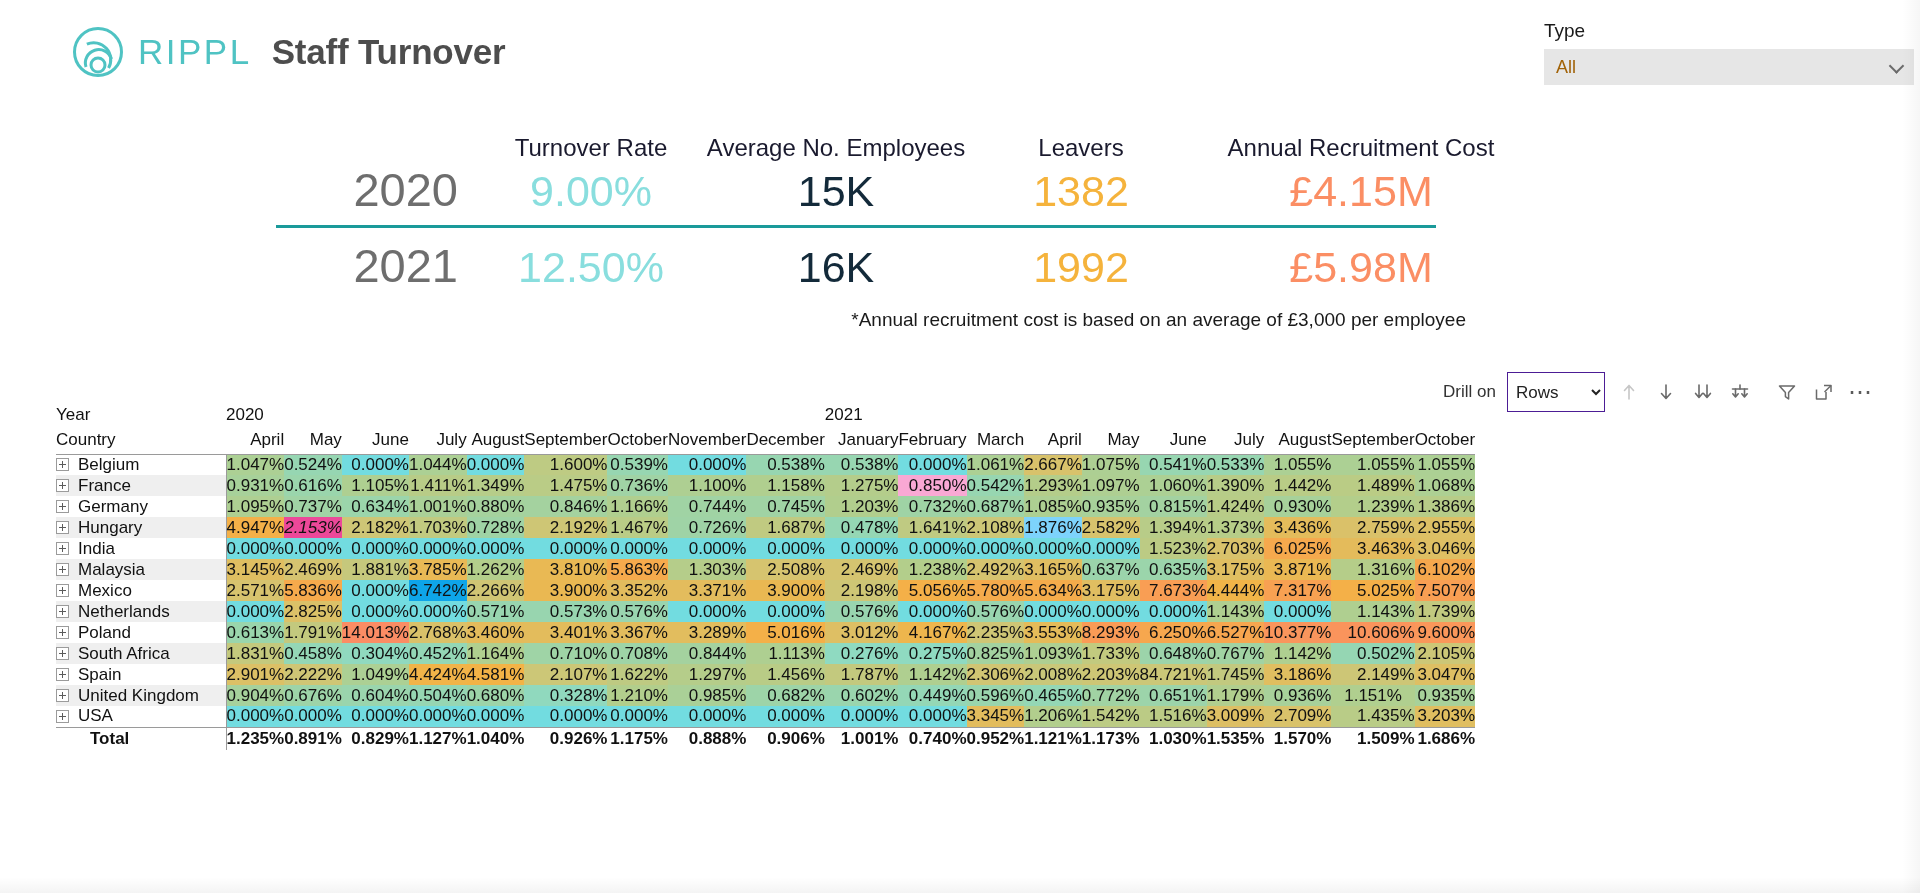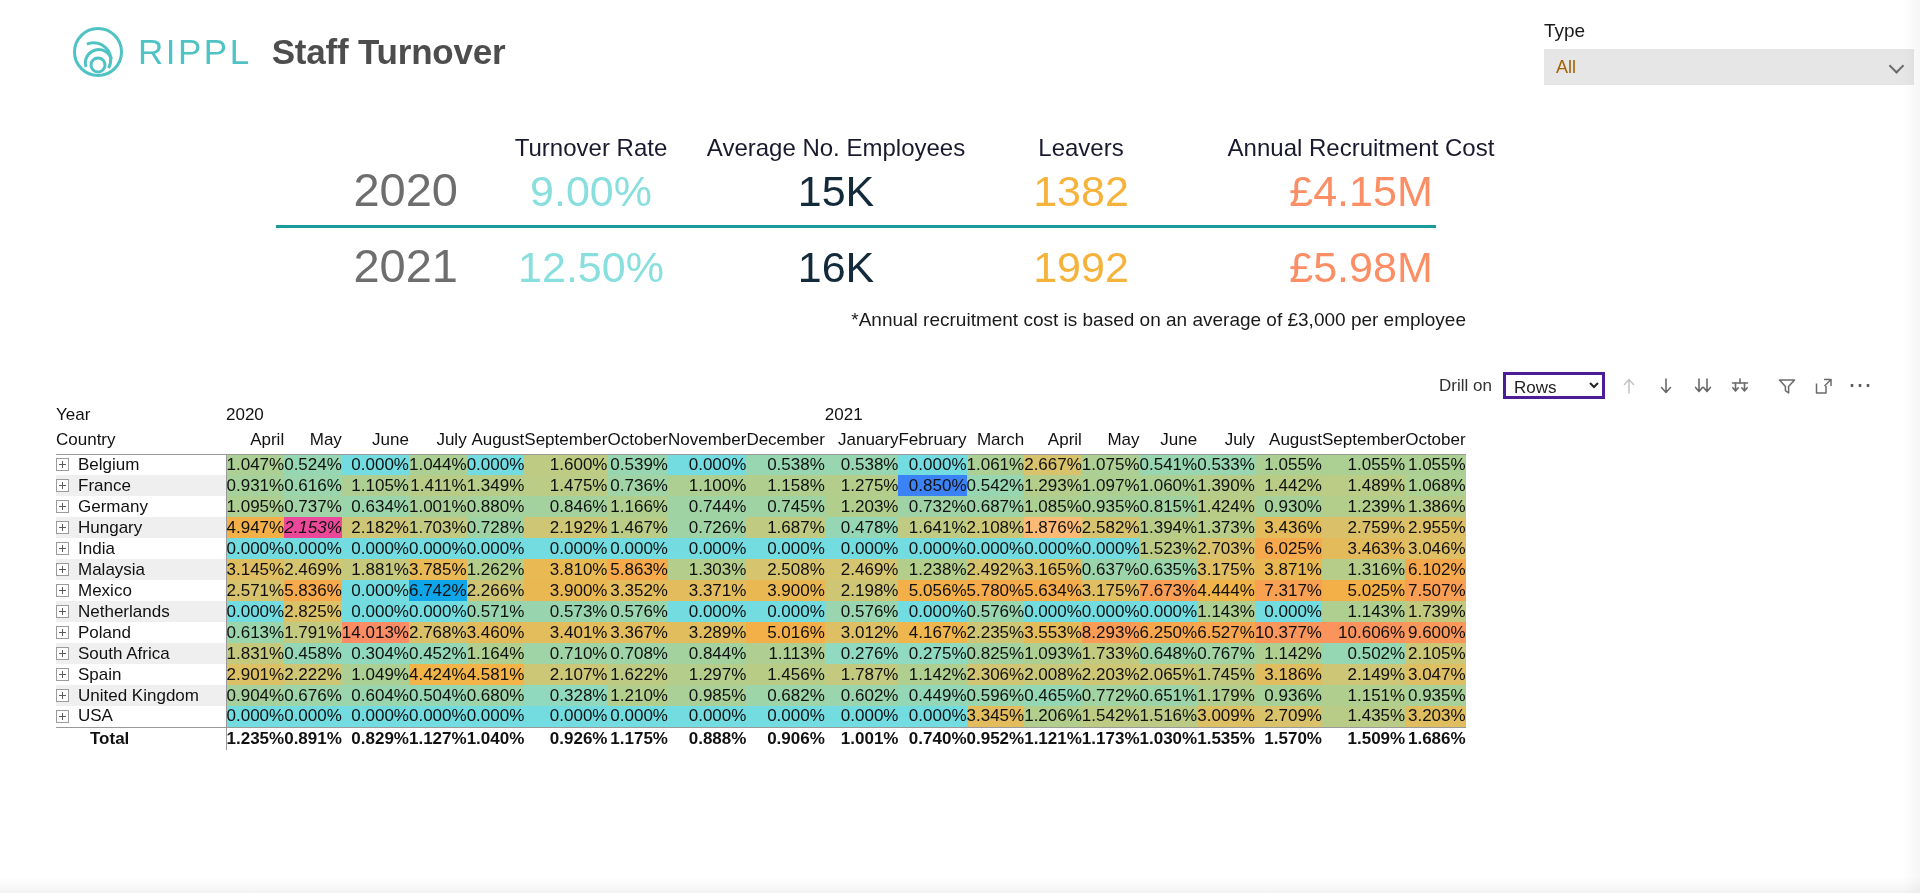--- a/index.html
+++ b/index.html
@@ -106,22 +106,22 @@
 
   
   .matrix-toolbar {
     position: absolute; right: 46px; top: 372px;
     display: flex; align-items: center; gap: 11px;
   }
   .drill-label { font-size: 17px; color: #333; }
   .drill-select {
     font-family: "Liberation Sans", sans-serif;
     font-size: 17px; color: #222;
-    border: 3px solid #4c1d95; background: #fff;
-    padding: 2px 4px; height: 27px;
+    border: 1px solid #4c1d95; background: #fff;
+    padding: 2px 4px; height: 40px;
   }
   .tb-icon {
     width: 26px; height: 26px;
     display: flex; align-items: center; justify-content: center;
     cursor: pointer;
   }
   .tb-icon svg { display: block; }
   .tb-dots { font-size: 24px; color: #5a5a5a; letter-spacing: 2px; line-height: 0.6; cursor: pointer; }
 
   
@@ -370,21 +370,21 @@
           <td class="cell" style="background: rgb(167, 209, 154);">0.931%</td>
           <td class="cell" style="background: rgb(154, 213, 172);">0.616%</td>
           <td class="cell" style="background: rgb(174, 207, 145);">1.105%</td>
           <td class="cell" style="background: rgb(184, 204, 135);">1.411%</td>
           <td class="cell" style="background: rgb(182, 205, 137);">1.349%</td>
           <td class="cell" style="background: rgb(186, 204, 134);">1.475%</td>
           <td class="cell" style="background: rgb(160, 211, 165);">0.736%</td>
           <td class="cell" style="background: rgb(174, 207, 146);">1.100%</td>
           <td class="cell" style="background: rgb(176, 207, 143);">1.158%</td>
           <td class="cell" style="background: rgb(180, 205, 139);">1.275%</td>
-          <td class="cell" style="background: #3b82f6;">0.850%</td>
+          <td class="cell" style="background: #f9a8d4;">0.850%</td>
           <td class="cell" style="background: rgb(151, 214, 177);">0.542%</td>
           <td class="cell" style="background: rgb(180, 205, 138);">1.293%</td>
           <td class="cell" style="background: rgb(174, 207, 146);">1.097%</td>
           <td class="cell" style="background: rgb(172, 208, 148);">1.060%</td>
           <td class="cell" style="background: rgb(183, 204, 136);">1.390%</td>
           <td class="cell" style="background: rgb(185, 204, 134);">1.442%</td>
           <td class="cell" style="background: rgb(186, 204, 133);">1.489%</td>
           <td class="cell" style="background: rgb(173, 208, 147);">1.068%</td>
         </tr>
         <tr class="data-row">
@@ -426,21 +426,21 @@
           <td class="cell" style="background: rgb(206, 198, 118);">2.182%</td>
           <td class="cell" style="background: rgb(193, 202, 128);">1.703%</td>
           <td class="cell" style="background: rgb(159, 211, 165);">0.728%</td>
           <td class="cell" style="background: rgb(206, 198, 117);">2.192%</td>
           <td class="cell" style="background: rgb(186, 204, 134);">1.467%</td>
           <td class="cell" style="background: rgb(159, 211, 166);">0.726%</td>
           <td class="cell" style="background: rgb(192, 202, 129);">1.687%</td>
           <td class="cell" style="background: rgb(149, 215, 180); padding-left: 16px;">0.478%</td>
           <td class="cell" style="background: rgb(191, 202, 130);">1.641%</td>
           <td class="cell" style="background: rgb(204, 199, 119);">2.108%</td>
-          <td class="cell" style="background: #fdba74;">1.876%</td>
+          <td class="cell" style="background: #7dd3fc;">1.876%</td>
           <td class="cell" style="background: rgb(215, 195, 109);">2.582%</td>
           <td class="cell" style="background: rgb(184, 204, 136);">1.394%</td>
           <td class="cell" style="background: rgb(183, 205, 136);">1.373%</td>
           <td class="cell" style="background: rgb(228, 188, 91);">3.436%</td>
           <td class="cell" style="background: rgb(218, 193, 105);">2.759%</td>
           <td class="cell" style="background: rgb(221, 192, 101);">2.955%</td>
         </tr>
         <tr class="data-row">
           <td class="row-country">
             <span class="country-cell-inner">
@@ -617,21 +617,21 @@
           <td class="cell" style="background: rgb(243, 179, 70);">4.581%</td>
           <td class="cell" style="background: rgb(204, 199, 119);">2.107%</td>
           <td class="cell" style="background: rgb(190, 202, 130);">1.622%</td>
           <td class="cell" style="background: rgb(181, 205, 138);">1.297%</td>
           <td class="cell" style="background: rgb(185, 204, 134);">1.456%</td>
           <td class="cell" style="background: rgb(195, 201, 126);">1.787%</td>
           <td class="cell" style="background: rgb(175, 207, 144);">1.142%</td>
           <td class="cell" style="background: rgb(209, 197, 115);">2.306%</td>
           <td class="cell" style="background: rgb(201, 199, 121);">2.008%</td>
           <td class="cell" style="background: rgb(206, 198, 117);">2.203%</td>
-          <td class="cell" style="background: rgb(203, 199, 120);">2.065%</td>
+          <td class="cell" style="background: rgb(203, 199, 120);">84.721%</td>
           <td class="cell" style="background: rgb(194, 201, 127);">1.745%</td>
           <td class="cell" style="background: rgb(224, 190, 96);">3.186%</td>
           <td class="cell" style="background: rgb(205, 198, 118);">2.149%</td>
           <td class="cell" style="background: rgb(222, 191, 99);">3.047%</td>
         </tr>
         <tr class="data-row row-alt">
           <td class="row-country">
             <span class="country-cell-inner">
               <span class="expand-box"></span>
               <span>United Kingdom</span>
@@ -647,21 +647,21 @@
           <td class="cell" style="background: rgb(170, 208, 151);">0.985%</td>
           <td class="cell" style="background: rgb(157, 212, 168);">0.682%</td>
           <td class="cell" style="background: rgb(154, 213, 173);">0.602%</td>
           <td class="cell" style="background: rgb(148, 215, 182);">0.449%</td>
           <td class="cell" style="background: rgb(153, 213, 173);">0.596%</td>
           <td class="cell" style="background: rgb(148, 215, 181);">0.465%</td>
           <td class="cell" style="background: rgb(161, 211, 163);">0.772%</td>
           <td class="cell" style="background: rgb(156, 212, 170);">0.651%</td>
           <td class="cell" style="background: rgb(177, 206, 142);">1.179%</td>
           <td class="cell" style="background: rgb(168, 209, 154);">0.936%</td>
-          <td class="cell" style="background: rgb(176, 207, 143);">1.151%</td>
+          <td class="cell" style="background: rgb(176, 207, 143); text-align: center;">1.151%</td>
           <td class="cell" style="background: rgb(168, 209, 154);">0.935%</td>
         </tr>
         <tr class="data-row">
           <td class="row-country">
             <span class="country-cell-inner">
               <span class="expand-box"></span>
               <span>USA</span>
             </span>
           </td>
           <td class="cell" style="background: rgb(114, 220, 224);">0.000%</td>

